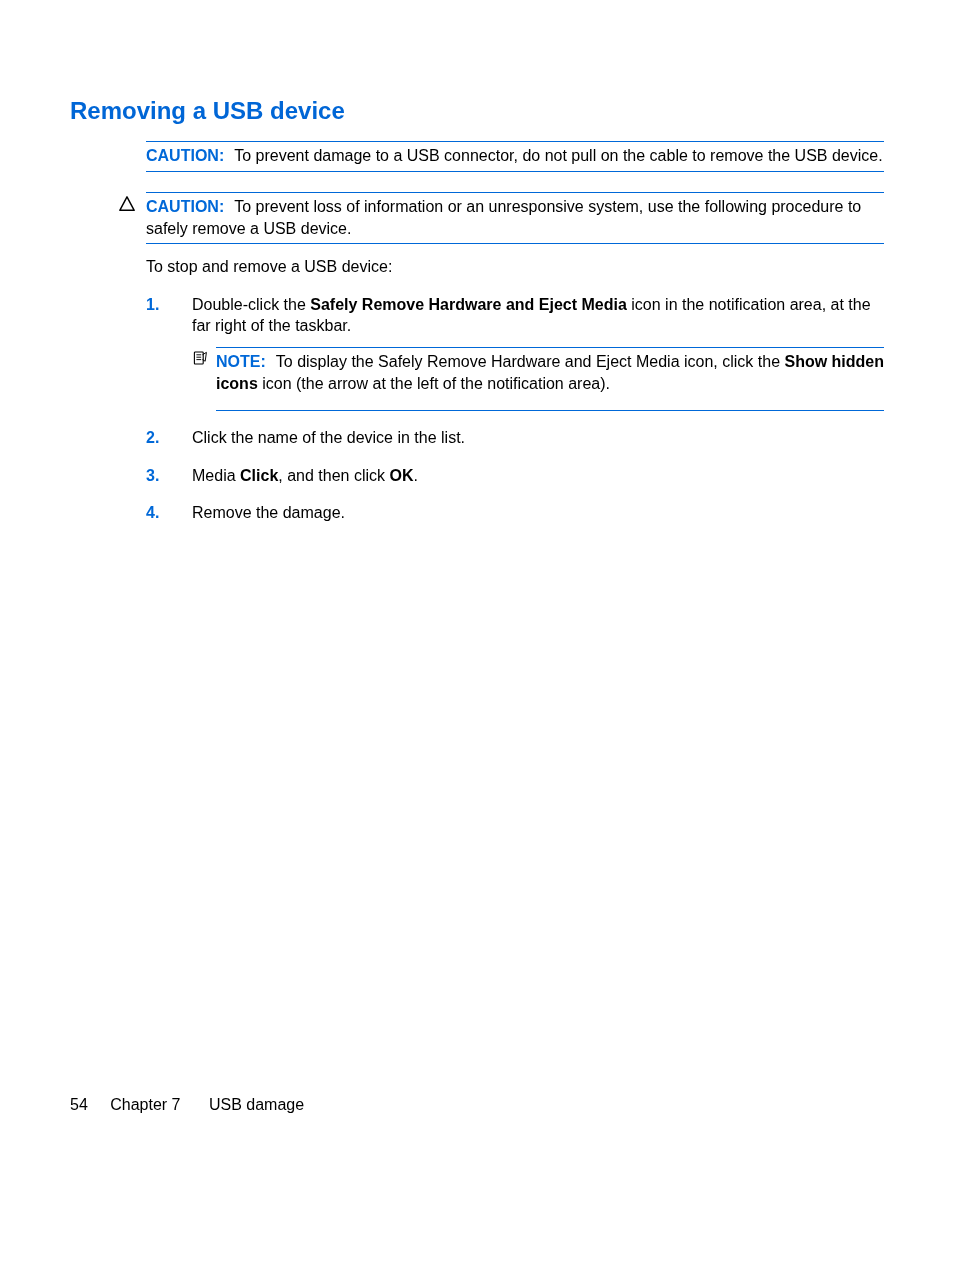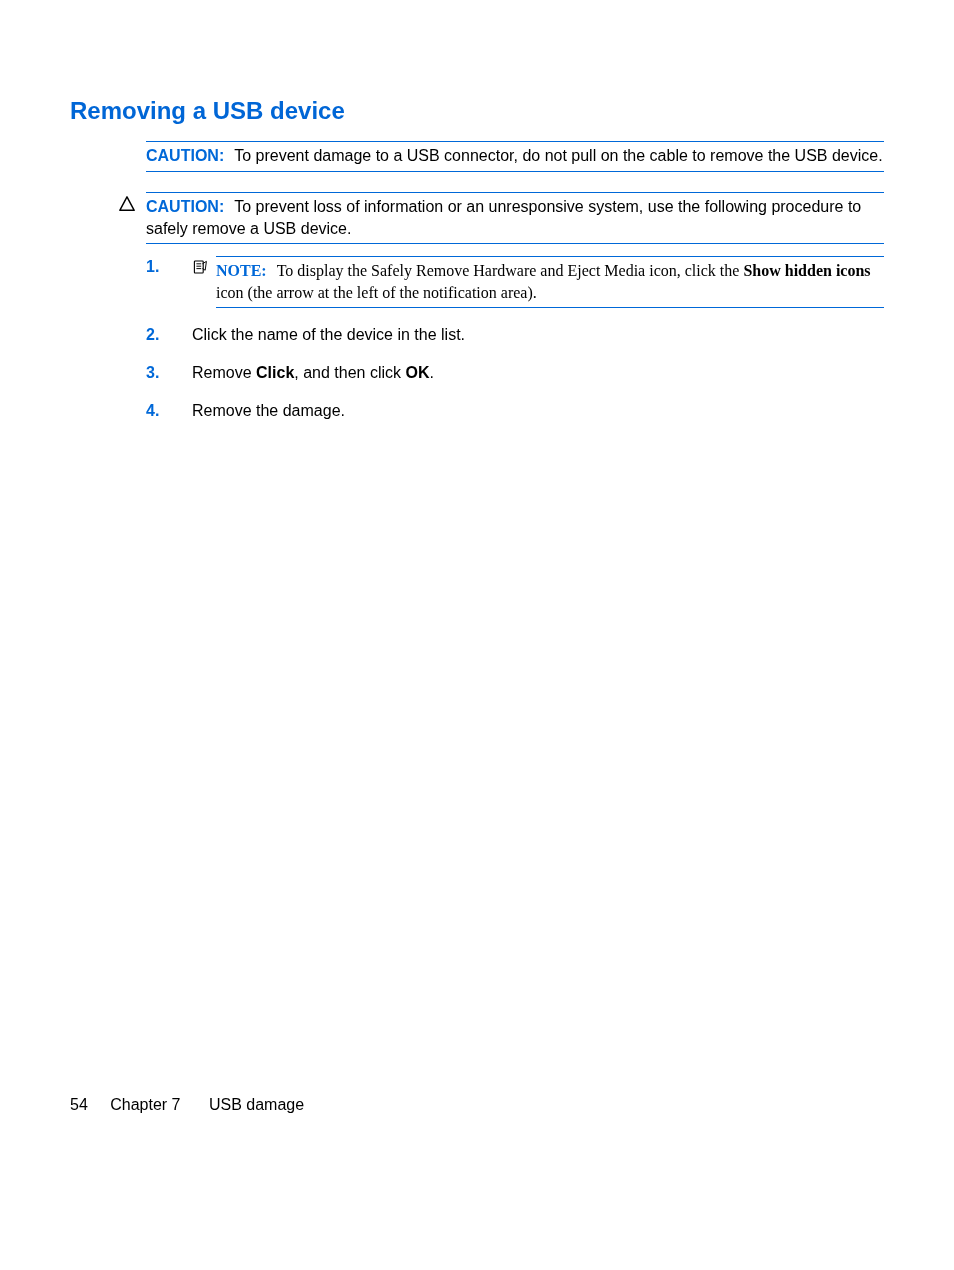--- a/index.html
+++ b/index.html
@@ -66,25 +66,24 @@
     position: absolute;
     left: 0;
     top: 0;
     color: #0068d8;
     font-weight: bold;
   }
   .inner-admon {
     margin-left: 24px;
     border-top: 1px solid #0068d8;
     border-bottom: 1px solid #0068d8;
-    padding: 3px 0 4px 0;
+    padding: 3px 0 16px 0;
     margin-top: 10px;
     margin-bottom: 8px;
     position: relative;
-    font-family: Liberation Serif, serif;
   }
   .inner-admon .admon-icon {
     left: -24px;
   }
   .inner-admon .label {
     color: #0068d8;
     font-weight: bold;
   }
   .b { font-weight: bold; }
   .footer {
@@ -112,25 +111,27 @@
 
     <div class="admon">
       <span class="admon-icon">
         <svg viewBox="0 0 20 20" width="18" height="18">
           <path d="M10 2 L18 17 L2 17 Z" fill="none" stroke="#000" stroke-width="1.6" stroke-linejoin="round"></path>
         </svg>
       </span>
       <span class="label">CAUTION:</span><span class="label-sep"></span><span>To prevent loss of information or an unresponsive system, use the following procedure to safely remove a USB device.</span>
     </div>
 
+    <p class="para">To stop and remove a USB device:</p>
 
     <ol class="steps">
 
       <li>
         <span class="num">1.</span>
+        <span><span>Double-click the </span><span class="b">Safely Remove Hardware and Eject Media</span><span> icon in the notification area, at the far right of the taskbar.</span></span>
 
         <div class="inner-admon">
           <span class="admon-icon">
             <svg viewBox="0 0 20 20" width="16" height="16">
               <rect x="3" y="2.5" width="11" height="15" rx="1" fill="none" stroke="#000" stroke-width="1.4"></rect>
               <line x1="5.5" y1="6" x2="11.5" y2="6" stroke="#000" stroke-width="1.2"></line>
               <line x1="5.5" y1="9" x2="11.5" y2="9" stroke="#000" stroke-width="1.2"></line>
               <line x1="5.5" y1="12" x2="11.5" y2="12" stroke="#000" stroke-width="1.2"></line>
               <path d="M13 6 L18 3 L16.5 14 L13 12" fill="none" stroke="#000" stroke-width="1.2"></path>
             </svg>
@@ -140,21 +141,21 @@
       </li>
 
       <li>
         <span class="num">2.</span>
         <span>Click the name of the device in the list.</span>
 
       </li>
 
       <li>
         <span class="num">3.</span>
-        <span><span>Remove </span><span class="b">Click</span><span>, and then click </span><span class="b">OK</span><span>.</span></span>
+        <span><span>Media </span><span class="b">Click</span><span>, and then click </span><span class="b">OK</span><span>.</span></span>
       </li>
 
       <li>
         <span class="num">4.</span>
         <span>Remove the damage.</span>
       </li>
 
     </ol>
 
   </div>

